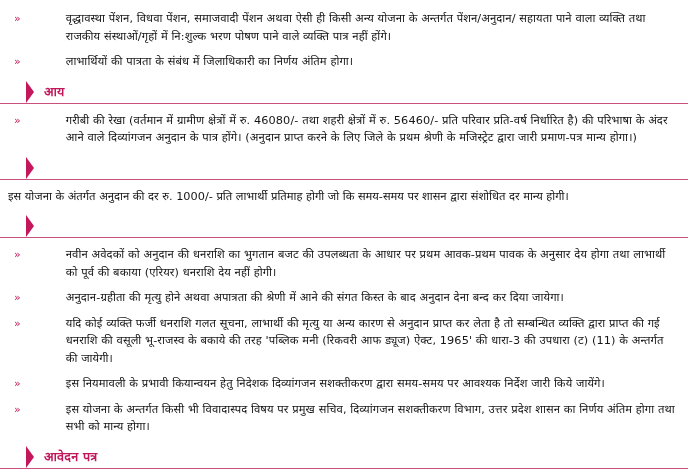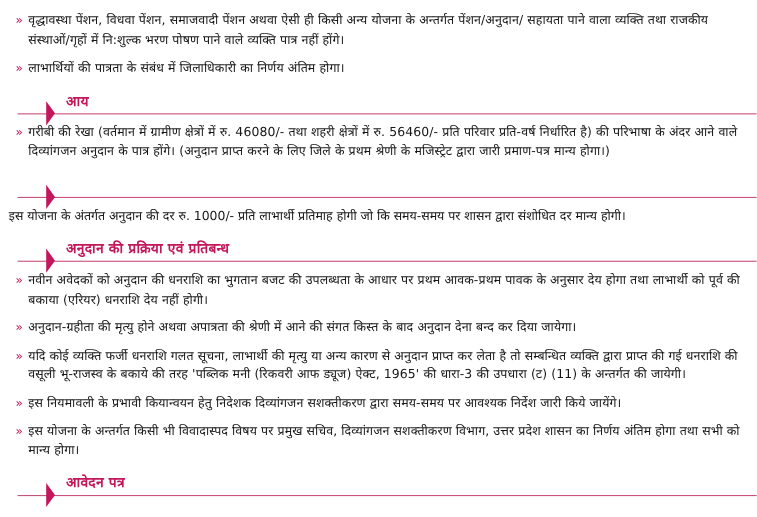--- a/index.html
+++ b/index.html
@@ -37,27 +37,28 @@
     line-height: 1.55;
     flex: 0 0 auto;
     margin-right: 5px;
     transform: translateY(0px);
   }
   .bullet-item .text {
     flex: 1 1 auto;
     color: #161616;
     font-size: 11.3px;
     letter-spacing: 0.1px;
+    margin-left: 40px;
   }
 
   
   .section-heading {
     display: flex;
-    align-items: center;
-    margin: 10px 0 8px 16px;
+    align-items: flex-start;
+    margin: 10px 0 8px 0;
     height: 22px;
     border-bottom: 1px solid #c94f7c;
     position: relative;
   }
   .section-heading .cap {
     width: 26px;
     background: #c2185b;
     flex: 0 0 auto;
     position: relative;
   }
@@ -113,21 +114,20 @@
       <div class="bullet-item">
         <span class="marker">»</span>
         <span class="text">गरीबी की रेखा (वर्तमान में ग्रामीण क्षेत्रों में रु. 46080/- तथा शहरी क्षेत्रों में रु. 56460/- प्रति परिवार प्रति-वर्ष निर्धारित है) की परिभाषा के अंदर आने वाले दिव्यांगजन अनुदान के पात्र होंगे। (अनुदान प्राप्त करने के लिए जिले के प्रथम श्रेणी के मजिस्ट्रेट द्वारा जारी प्रमाण-पत्र मान्य होगा।)</span>
       </div>
       <div class="section-heading">
         <div class="cap"></div>
       </div>
       <div class="para">इस योजना के अंतर्गत अनुदान की दर रु. 1000/- प्रति लाभार्थी प्रतिमाह होगी जो कि समय-समय पर शासन द्वारा संशोधित दर मान्य होगी।</div>
       <div class="section-heading">
         <div class="cap"></div>
-        <div class="title">अनुदान की प्रक्रिया एवं प्रतिबन्ध</div>
       </div>
       <div class="bullet-item">
         <span class="marker">»</span>
         <span class="text">नवीन अवेदकों को अनुदान की धनराशि का भुगतान बजट की उपलब्धता के आधार पर प्रथम आवक-प्रथम पावक के अनुसार देय होगा तथा लाभार्थी को पूर्व की बकाया (एरियर) धनराशि देय नहीं होगी।</span>
       </div>
       <div class="bullet-item">
         <span class="marker">»</span>
         <span class="text">अनुदान-ग्रहीता की मृत्यु होने अथवा अपात्रता की श्रेणी में आने की संगत किस्त के बाद अनुदान देना बन्द कर दिया जायेगा।</span>
       </div>
       <div class="bullet-item">

